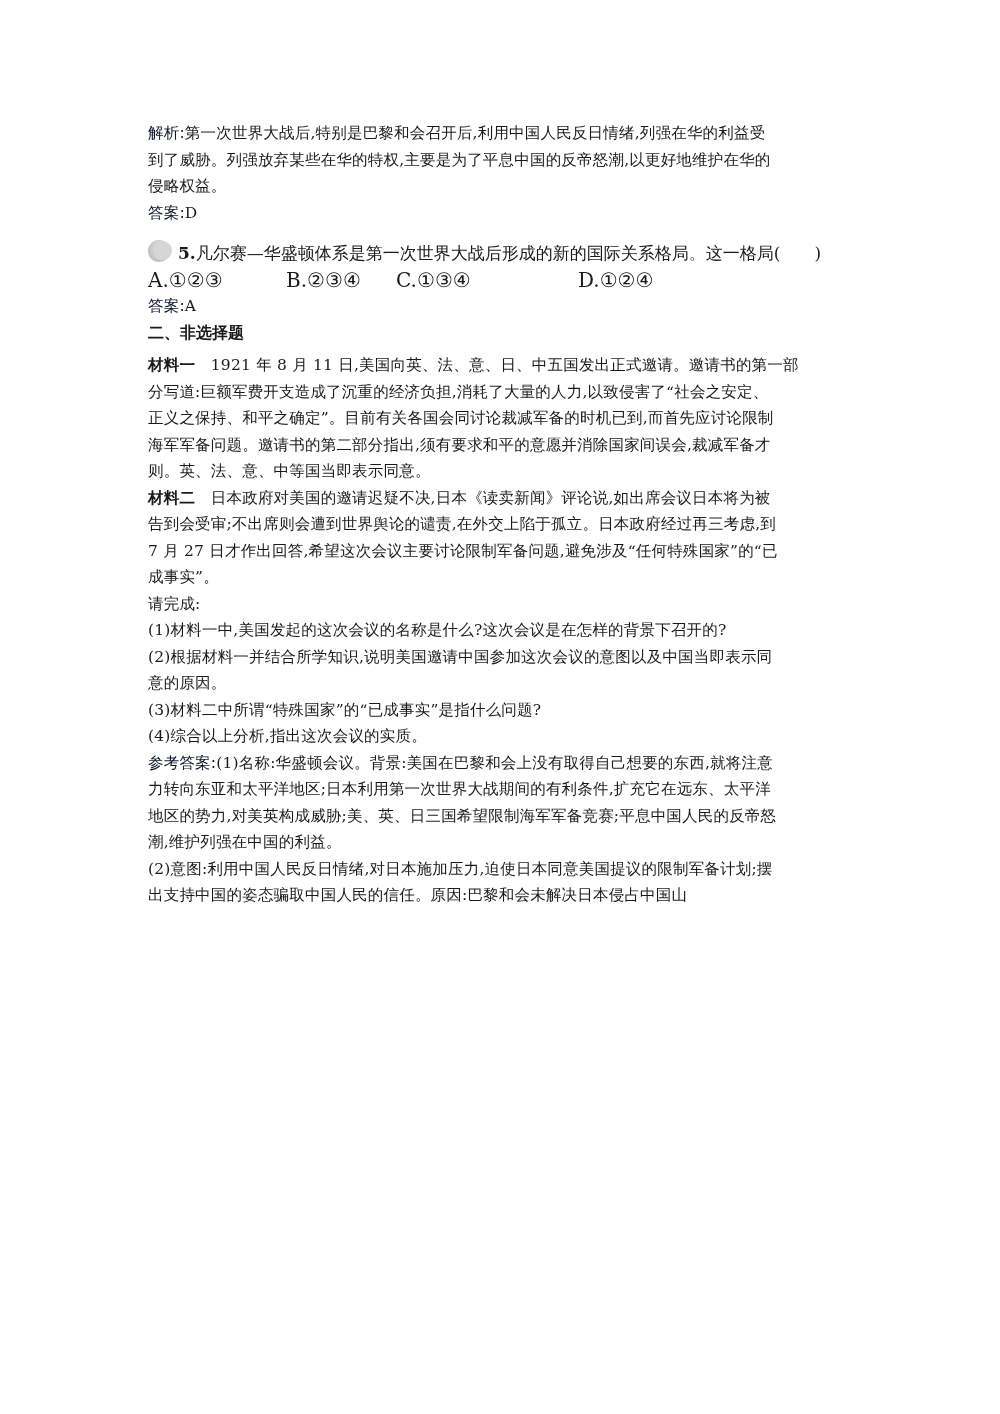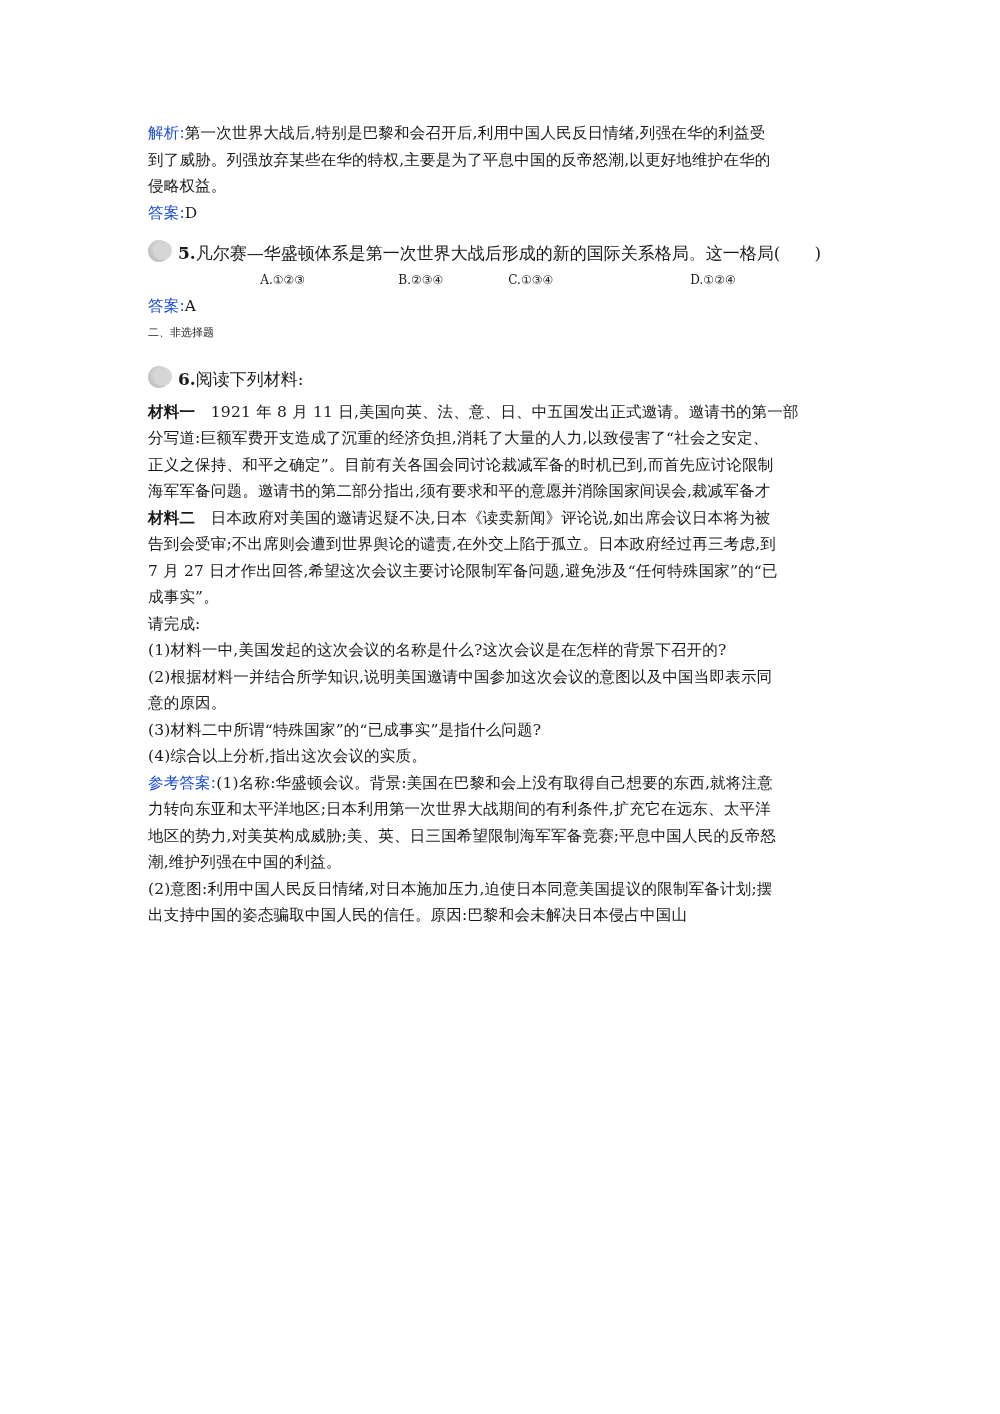--- a/index.html
+++ b/index.html
@@ -1,29 +1,29 @@
 <!DOCTYPE html>
 <html><head>
 <meta charset="utf-8">
 <style>
   html, body { margin: 0; padding: 0; background: #ffffff; }
   body { width: 1000px; height: 1414px; position: relative; overflow: hidden;
     font-family: "DejaVu Serif", "Liberation Serif", serif; color: #1a1a1a; }
   .page { position: absolute; left: 148px; top: 120px; width: 700px; }
   .line { font-size: 15.5px; line-height: 26.5px; white-space: nowrap; letter-spacing: 0.2px; }
-  .red { color: #1d4ed8; font-family: "DejaVu Sans", "Liberation Sans", sans-serif; }
+  .red { color: #0f172a; font-family: "DejaVu Sans", "Liberation Sans", sans-serif; }
   .bold { font-weight: bold; font-family: "DejaVu Sans", "Liberation Sans", sans-serif; }
-  .section { font-family: "DejaVu Sans", "Liberation Sans", sans-serif; font-size: 11px; line-height: 26.5px; }
+  .section { font-family: "DejaVu Sans", "Liberation Sans", sans-serif; font-size: 16px; line-height: 26.5px; font-weight: bold; }
   .qhead { position: relative; padding-left: 30px; margin-top: 10px; font-size: 17px; line-height: 26.5px; }
   .qicon { position: absolute; left: 0; top: 0px; width: 22px; height: 22px; border-radius: 50%;
     background: radial-gradient(circle at 60% 40%, #e0e0e0 0%, #c8c8c8 60%, #a9a9a9 100%); }
   .qicon::after { content: ""; position: absolute; left: 5px; top: 1px; width: 19px; height: 19px; border-radius: 50%;
     background: #d6d6d6; }
   .qnum { font-weight: bold; }
-  .options { display: flex; font-size: 12px; line-height: 26.5px; justify-content: center; }
+  .options { display: flex; font-size: 20px; line-height: 26.5px; }
   .opt-a { width: 138px; } .opt-b { width: 110px; } .opt-c { width: 182px; }
   .mt6 { margin-top: 6px; }
 </style>
 </head>
 <body>
 
 <div class="page">
 
   <div>
     <div class="line"><span class="red">解析:</span><span>第一次世界大战后,特别是巴黎和会召开后,利用中国人民反日情绪,列强在华的利益受</span></div>
@@ -39,30 +39,27 @@
   <div class="options">
     <span class="opt-a">A.①②③</span>
     <span class="opt-b">B.②③④</span>
     <span class="opt-c">C.①③④</span>
     <span>D.①②④</span>
   </div>
   <div class="line"><span class="red">答案:</span><span>A</span></div>
 
   <div class="section">二、非选择题</div>
 
-  <div class="qhead" style="margin-top:20px;">
-    <span class="qicon"></span>
-    <span class="qnum">6.</span><span>阅读下列材料:</span>
-  </div>
 
   <div class="mt6">
     <div class="line"><span class="bold">材料一</span><span>　1921 年 8 月 11 日,美国向英、法、意、日、中五国发出正式邀请。邀请书的第一部</span></div>
     <div class="line">分写道:巨额军费开支造成了沉重的经济负担,消耗了大量的人力,以致侵害了“社会之安定、</div>
     <div class="line">正义之保持、和平之确定”。目前有关各国会同讨论裁减军备的时机已到,而首先应讨论限制</div>
     <div class="line">海军军备问题。邀请书的第二部分指出,须有要求和平的意愿并消除国家间误会,裁减军备才</div>
+    <div class="line">则。英、法、意、中等国当即表示同意。</div>
   </div>
 
   <div>
     <div class="line"><span class="bold">材料二</span><span>　日本政府对美国的邀请迟疑不决,日本《读卖新闻》评论说,如出席会议日本将为被</span></div>
     <div class="line">告到会受审;不出席则会遭到世界舆论的谴责,在外交上陷于孤立。日本政府经过再三考虑,到</div>
     <div class="line">7 月 27 日才作出回答,希望这次会议主要讨论限制军备问题,避免涉及“任何特殊国家”的“已</div>
     <div class="line">成事实”。</div>
   </div>
 
   <div class="line">请完成:</div>

